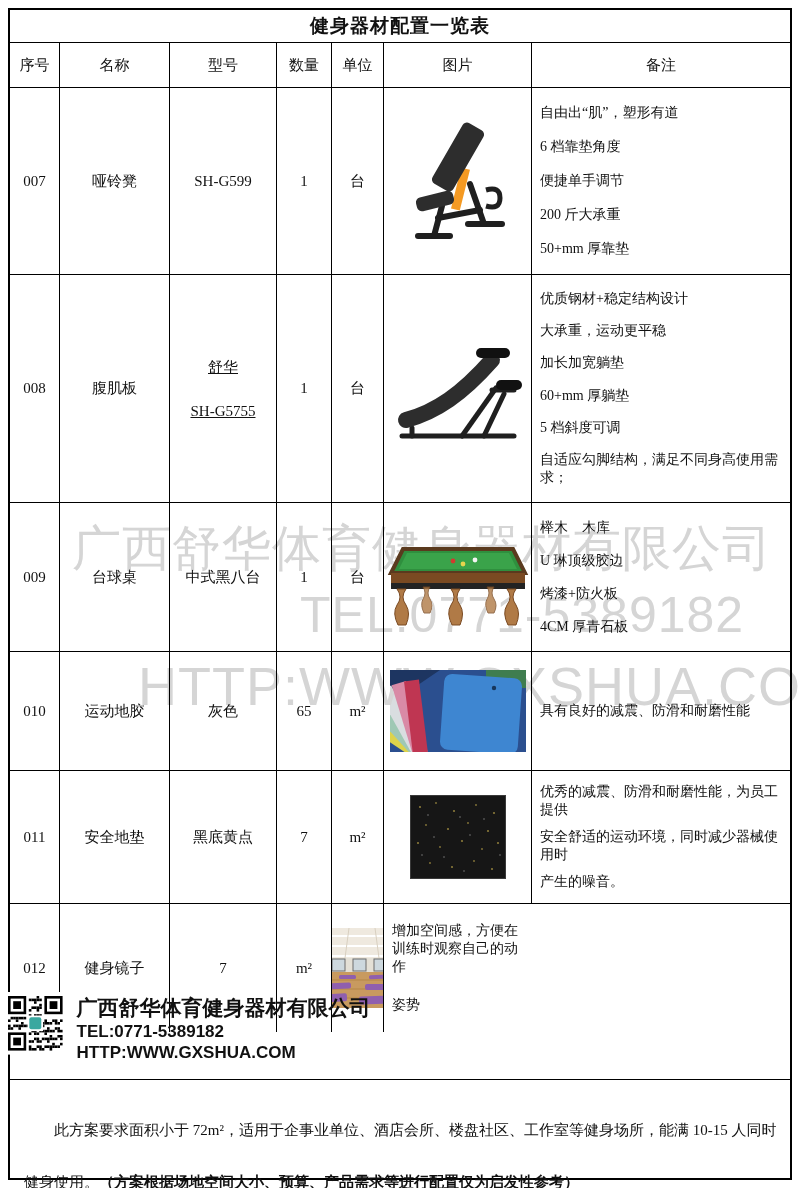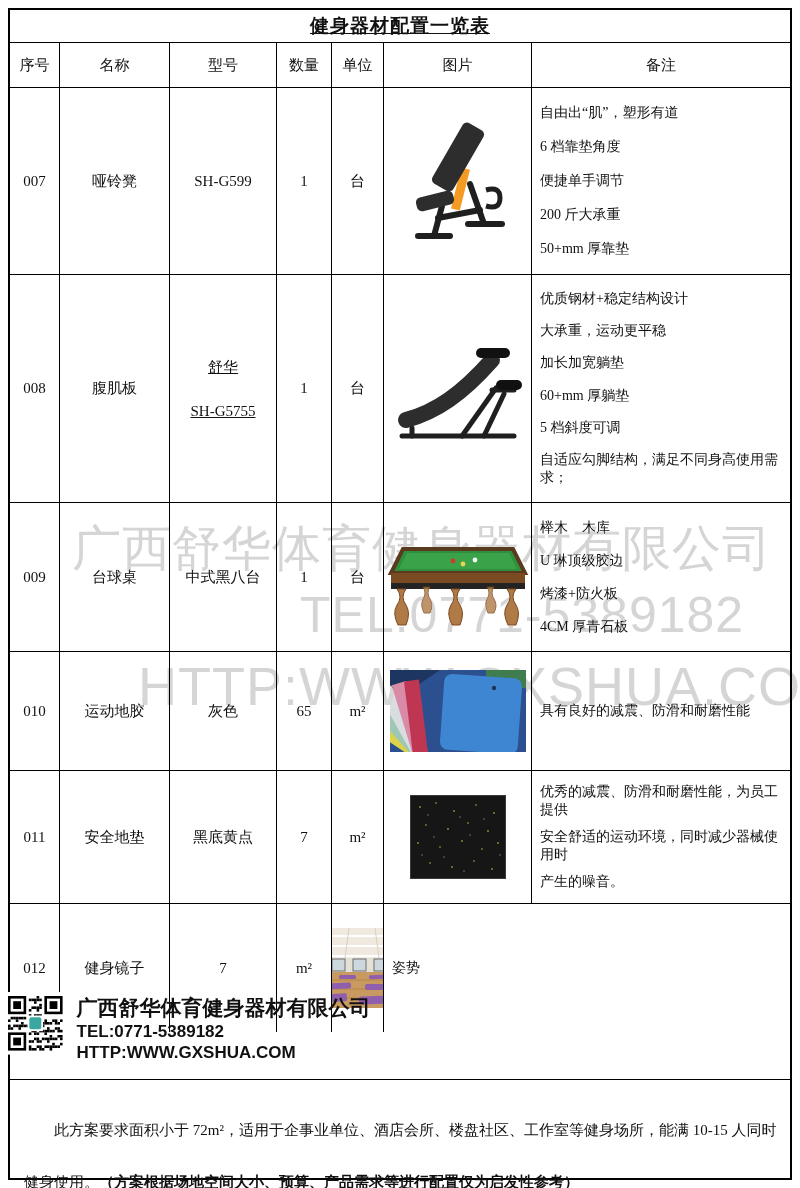--- a/index.html
+++ b/index.html
@@ -10,21 +10,21 @@
   }
   .page { position:absolute; inset:0; background:#fff; }
 
   
   .doc-table {
     position:absolute; left:8px; top:8px; width:784px; height:1172px;
     border:2px solid #000; background:transparent; z-index:10;
   }
   .title-row {
     height:32px; display:flex; align-items:center; justify-content:center;
-    font-size:19px; font-weight:bold; letter-spacing:1px;text-decoration:underline;
+    font-size:19px; font-weight:bold; letter-spacing:1px;
   }
   .grid-row {
     display:grid; grid-template-columns:49px 110px 107px 55px 52px 148px 1fr;
     border-top:1px solid #000;
   }
   .header-row { height:45px; font-weight:normal; font-size:16px; }
   .cell {
     border-left:1px solid #000; display:flex; flex-direction:column;
     align-items:center; justify-content:center; text-align:center;
     font-size:15px; overflow:hidden;
@@ -305,20 +305,21 @@
      <rect x="54" y="68" width="32" height="8" rx="2" transform="rotate(-2 70 72)"></rect>
      <rect x="22" y="55" width="24" height="6" rx="2" transform="rotate(-3 34 58)"></rect>
      <rect x="60" y="56" width="24" height="6" rx="2"></rect>
      <rect x="34" y="47" width="17" height="4" rx="1.5"></rect>
      <rect x="64" y="47" width="17" height="4" rx="1.5" transform="rotate(-2 72 49)"></rect>
    </g>
  </svg>
             </span>
           </div>
           <div class="cell remarks-cell">
+            <span class="remark-line">增加空间感，方便在训练时观察自己的动作</span>
             <span class="remark-line">姿势</span>
           </div>
         </div>
       </div>
     <div class="footer-cell">
       <p><span>此方案要求面积小于 72m²，适用于企事业单位、酒店会所、楼盘社区、工作室等健身场所，能满 10-15 人同时健身使用。</span><span class="footer-bold">（方案根据场地空间大小、预算、产品需求等进行配置仅为启发性参考）</span></p>
     </div>
   </div>
 
   <div class="wm wm-company">广西舒华体育健身器材有限公司</div>

